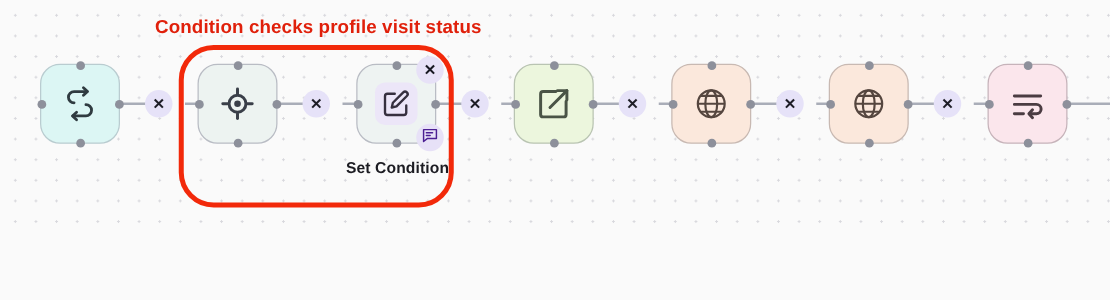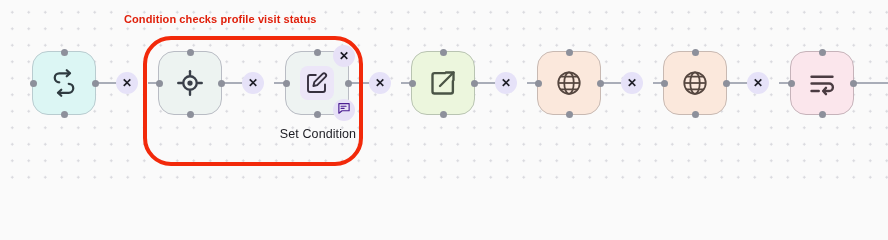--- a/index.html
+++ b/index.html
@@ -114,36 +114,36 @@
 
   
   .caption {
     position: absolute;
     text-align: center;
     width: 160px;
     left: 238px;
   }
   .caption .title {
     font-size: 12.5px;
-    font-weight: normal;
+    font-weight: bold;
     color: #1c1c22;
     letter-spacing: .1px;
   }
   .caption .subtitle {
     font-size: 11.5px;
     color: #7d808b;
     margin-top: 2px;
   }
 
   
   .annot-label {
     position: absolute;
     left: 124px;
     top: 13px;
-    font-size: 11px;
+    font-size: 15px;
     font-weight: bold;
     color: #e0200b;
     white-space: nowrap;
     letter-spacing: .1px;
   }
   .annot-box {
     position: absolute;
     left: 143px;
     top: 36px;
     width: 220px;

